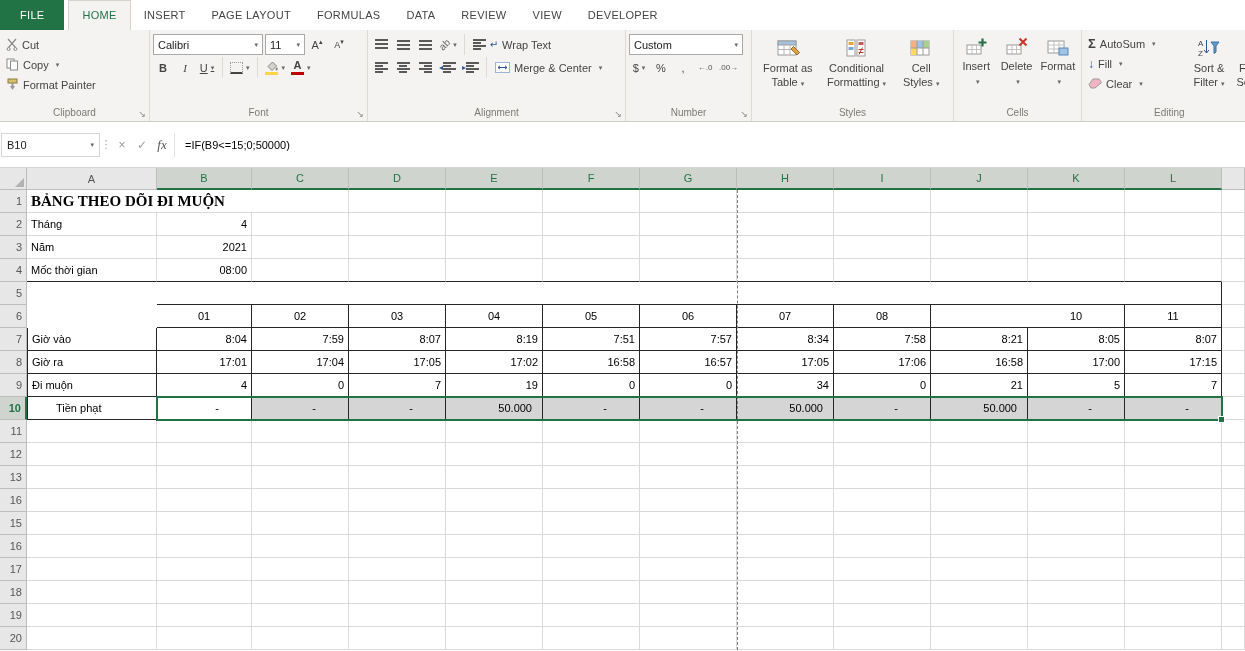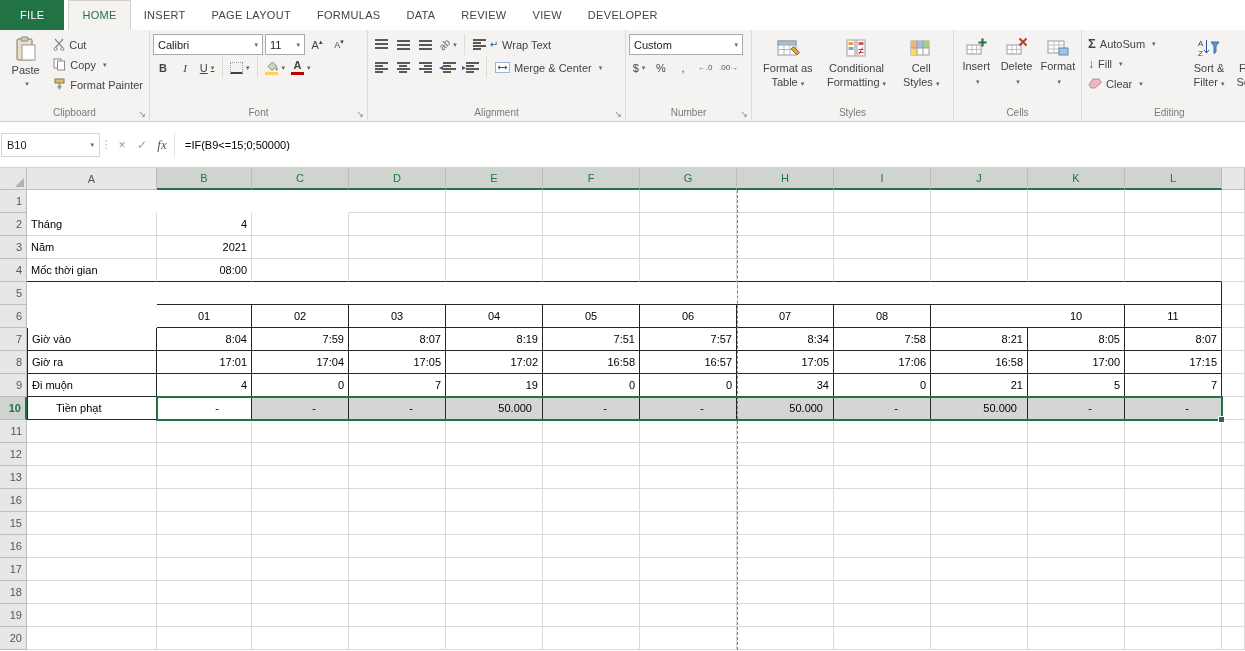--- a/index.html
+++ b/index.html
@@ -97,30 +97,20 @@
     <div class="tab">DATA</div>
     <div class="tab">REVIEW</div>
     <div class="tab">VIEW</div>
     <div class="tab">DEVELOPER</div>
   </div>
 
   <div class="ribbon">
 
     <div class="rg" style="width:150px">
       <div class="rbody">
-        <div class="bb dd" style="width:46px">
-          <span>
-            <svg width="24" height="26" viewBox="0 0 24 26">
-                <rect x="3" y="3" width="15" height="21" rx="1" fill="#e8dfc8" stroke="#8a7a55"></rect>
-                <rect x="7" y="1" width="7" height="4" rx="1" fill="#cfcac2" stroke="#8a8a8a"></rect>
-                <rect x="8" y="9" width="13" height="15" fill="#fff" stroke="#9a9a9a"></rect>
-              </svg>
-          </span>
-          <span>Paste</span>
-        </div>
         <div class="col" style="padding-top:2px">
           <div class="sb">
             <span>
                 <svg width="12" height="13" viewBox="0 0 12 13">
                   <path d="M2 1 L9.5 9.5 M10 1 L2.5 9.5" stroke="#8a8a8a" stroke-width="1.2" fill="none"></path>
                   <circle cx="2.6" cy="11" r="1.5" fill="none" stroke="#8a8a8a"></circle>
                   <circle cx="9.4" cy="11" r="1.5" fill="none" stroke="#8a8a8a"></circle>
                 </svg>
               </span>
             <span>Cut</span>
@@ -490,20 +480,21 @@
         <div class="h rowh" style="grid-area: 12 / 1;">11</div>
         <div class="h rowh" style="grid-area: 13 / 1;">12</div>
         <div class="h rowh" style="grid-area: 14 / 1;">13</div>
         <div class="h rowh" style="grid-area: 15 / 1;">16</div>
         <div class="h rowh" style="grid-area: 16 / 1;">15</div>
         <div class="h rowh" style="grid-area: 17 / 1;">16</div>
         <div class="h rowh" style="grid-area: 18 / 1;">17</div>
         <div class="h rowh" style="grid-area: 19 / 1;">18</div>
         <div class="h rowh" style="grid-area: 20 / 1;">19</div>
         <div class="h rowh" style="grid-area: 21 / 1;">20</div>
+        <div class="c title" style="grid-area: 2 / 2 / auto / 5;">BẢNG THEO DÕI ĐI MUỘN</div>
         <div class="c" style="grid-area: 2 / 5;"></div>
         <div class="c" style="grid-area: 2 / 6;"></div>
         <div class="c" style="grid-area: 2 / 7;"></div>
         <div class="c" style="grid-area: 2 / 8;"></div>
         <div class="c" style="grid-area: 2 / 9;"></div>
         <div class="c" style="grid-area: 2 / 10;"></div>
         <div class="c" style="grid-area: 2 / 11;"></div>
         <div class="c" style="grid-area: 2 / 12;"></div>
         <div class="c" style="grid-area: 2 / 13;"></div>
         <div class="c" style="grid-area: 2 / 14;"></div>

